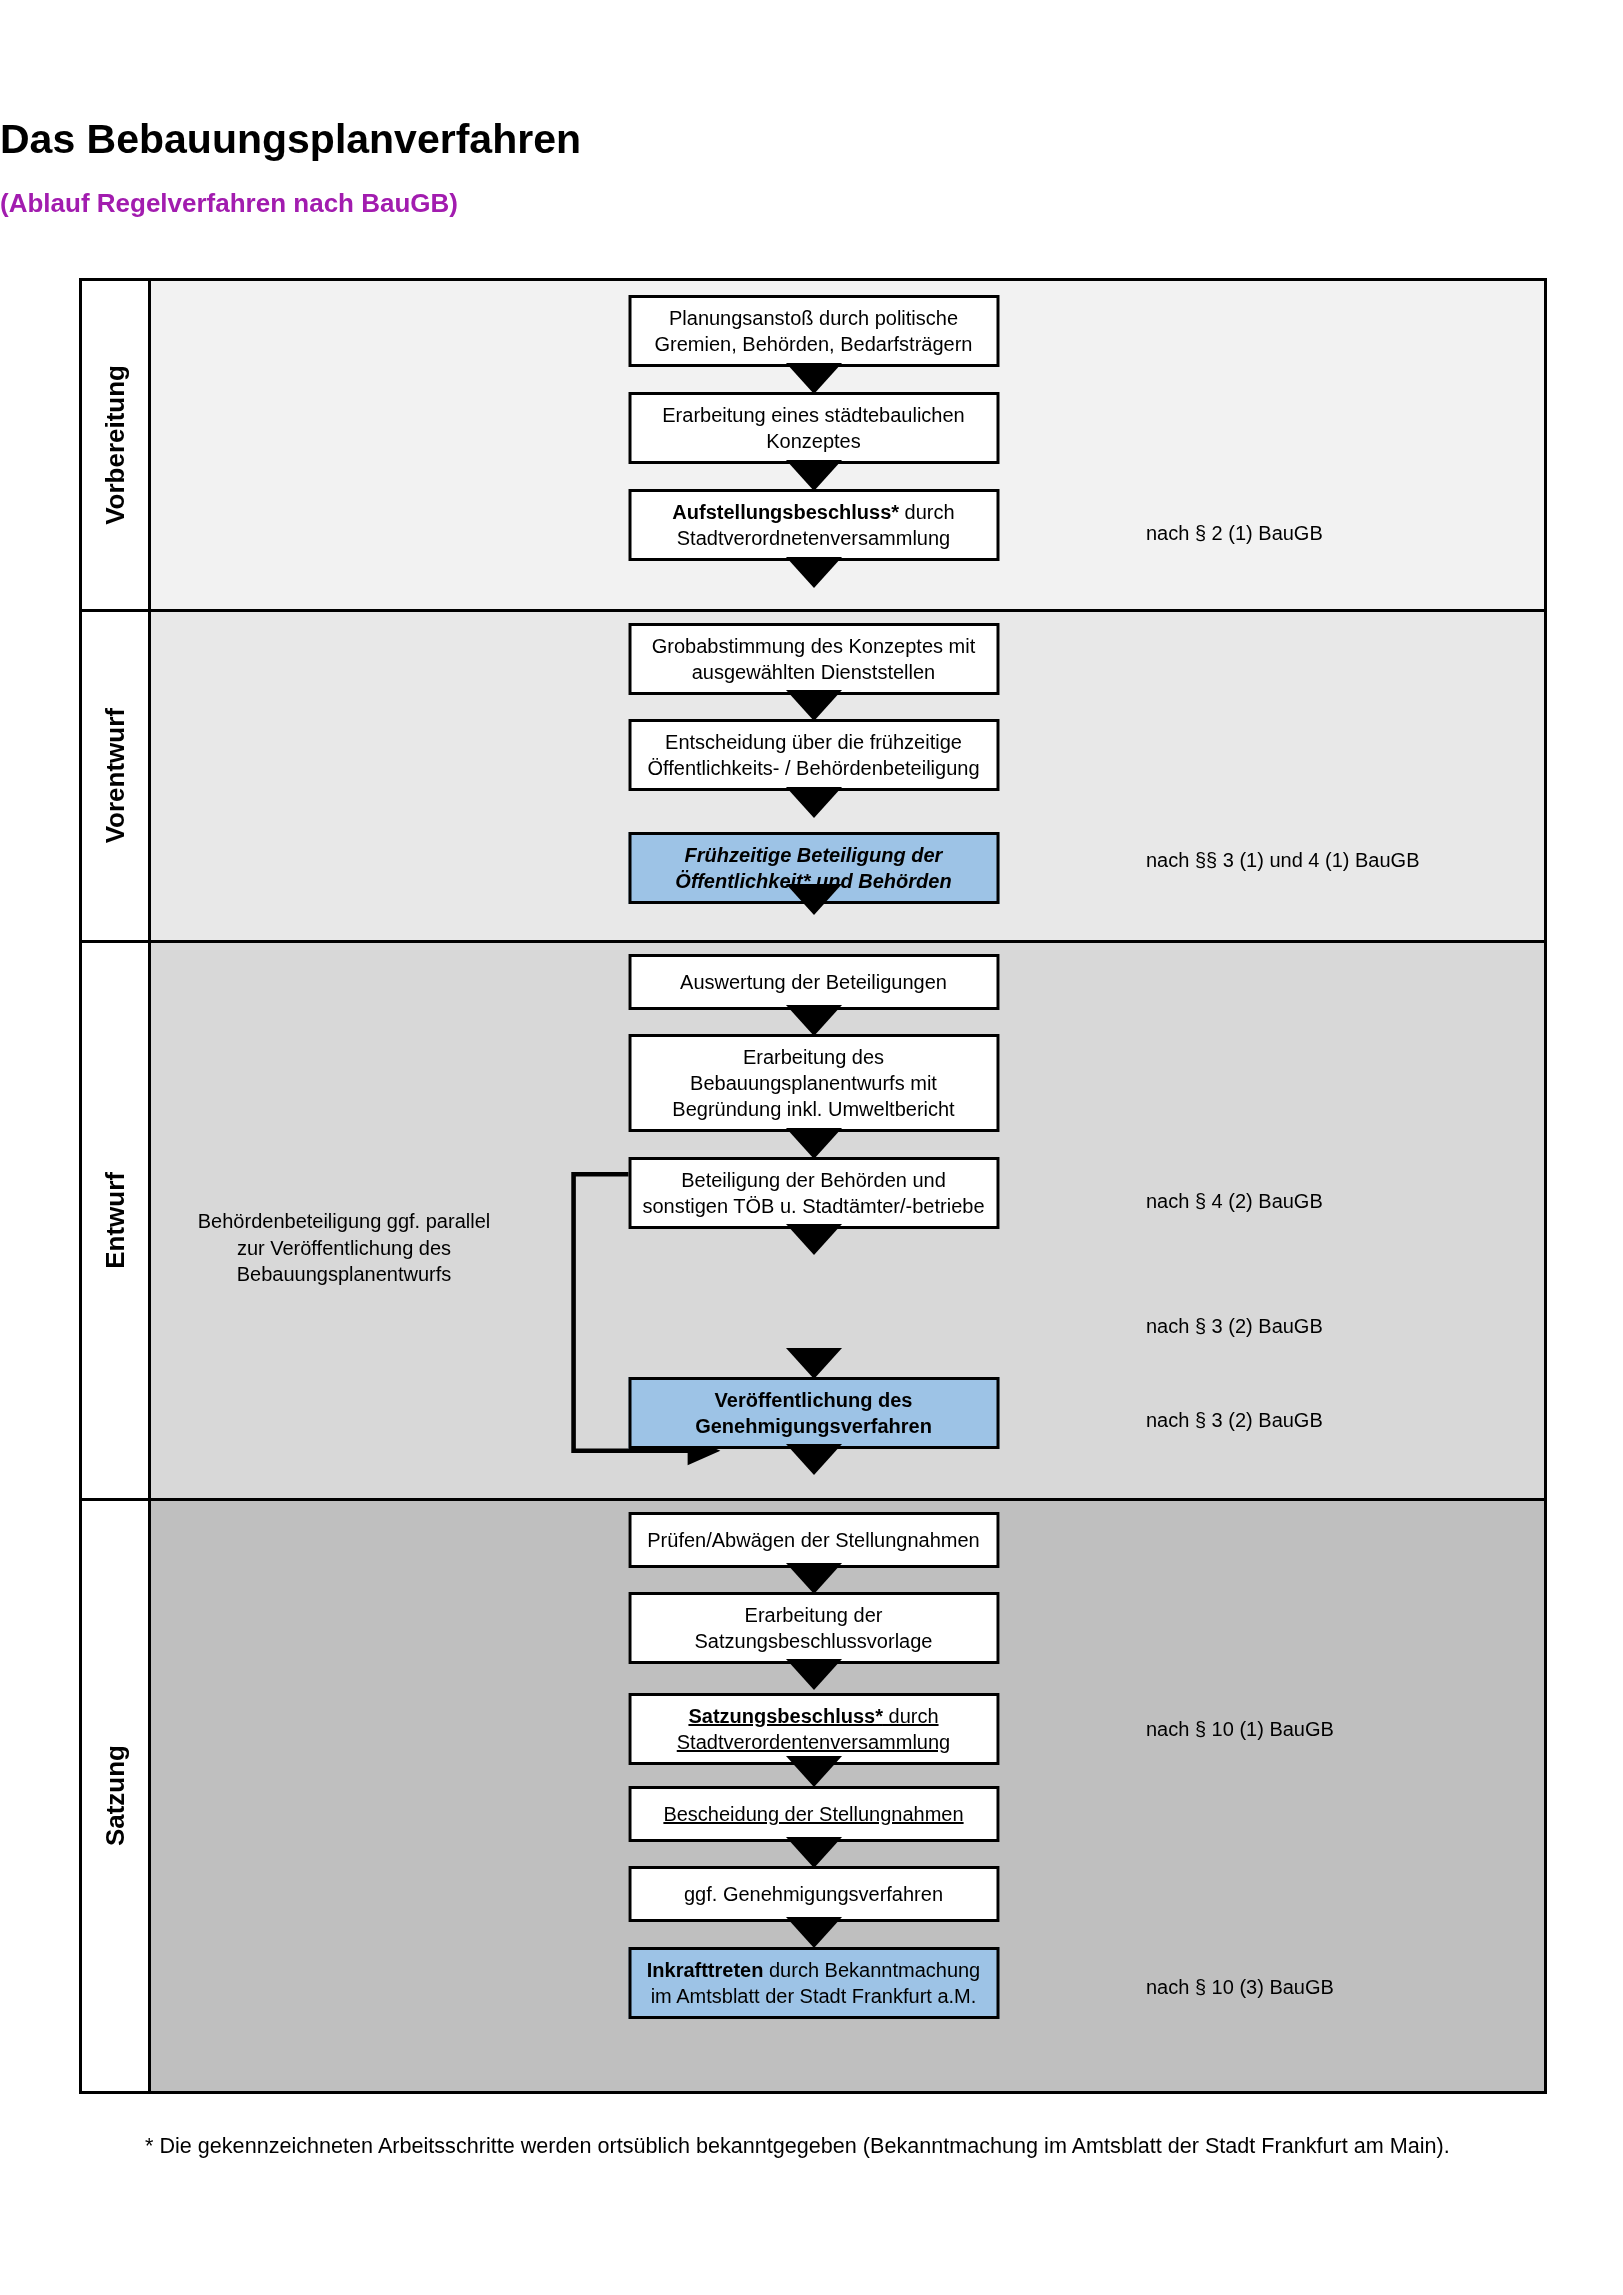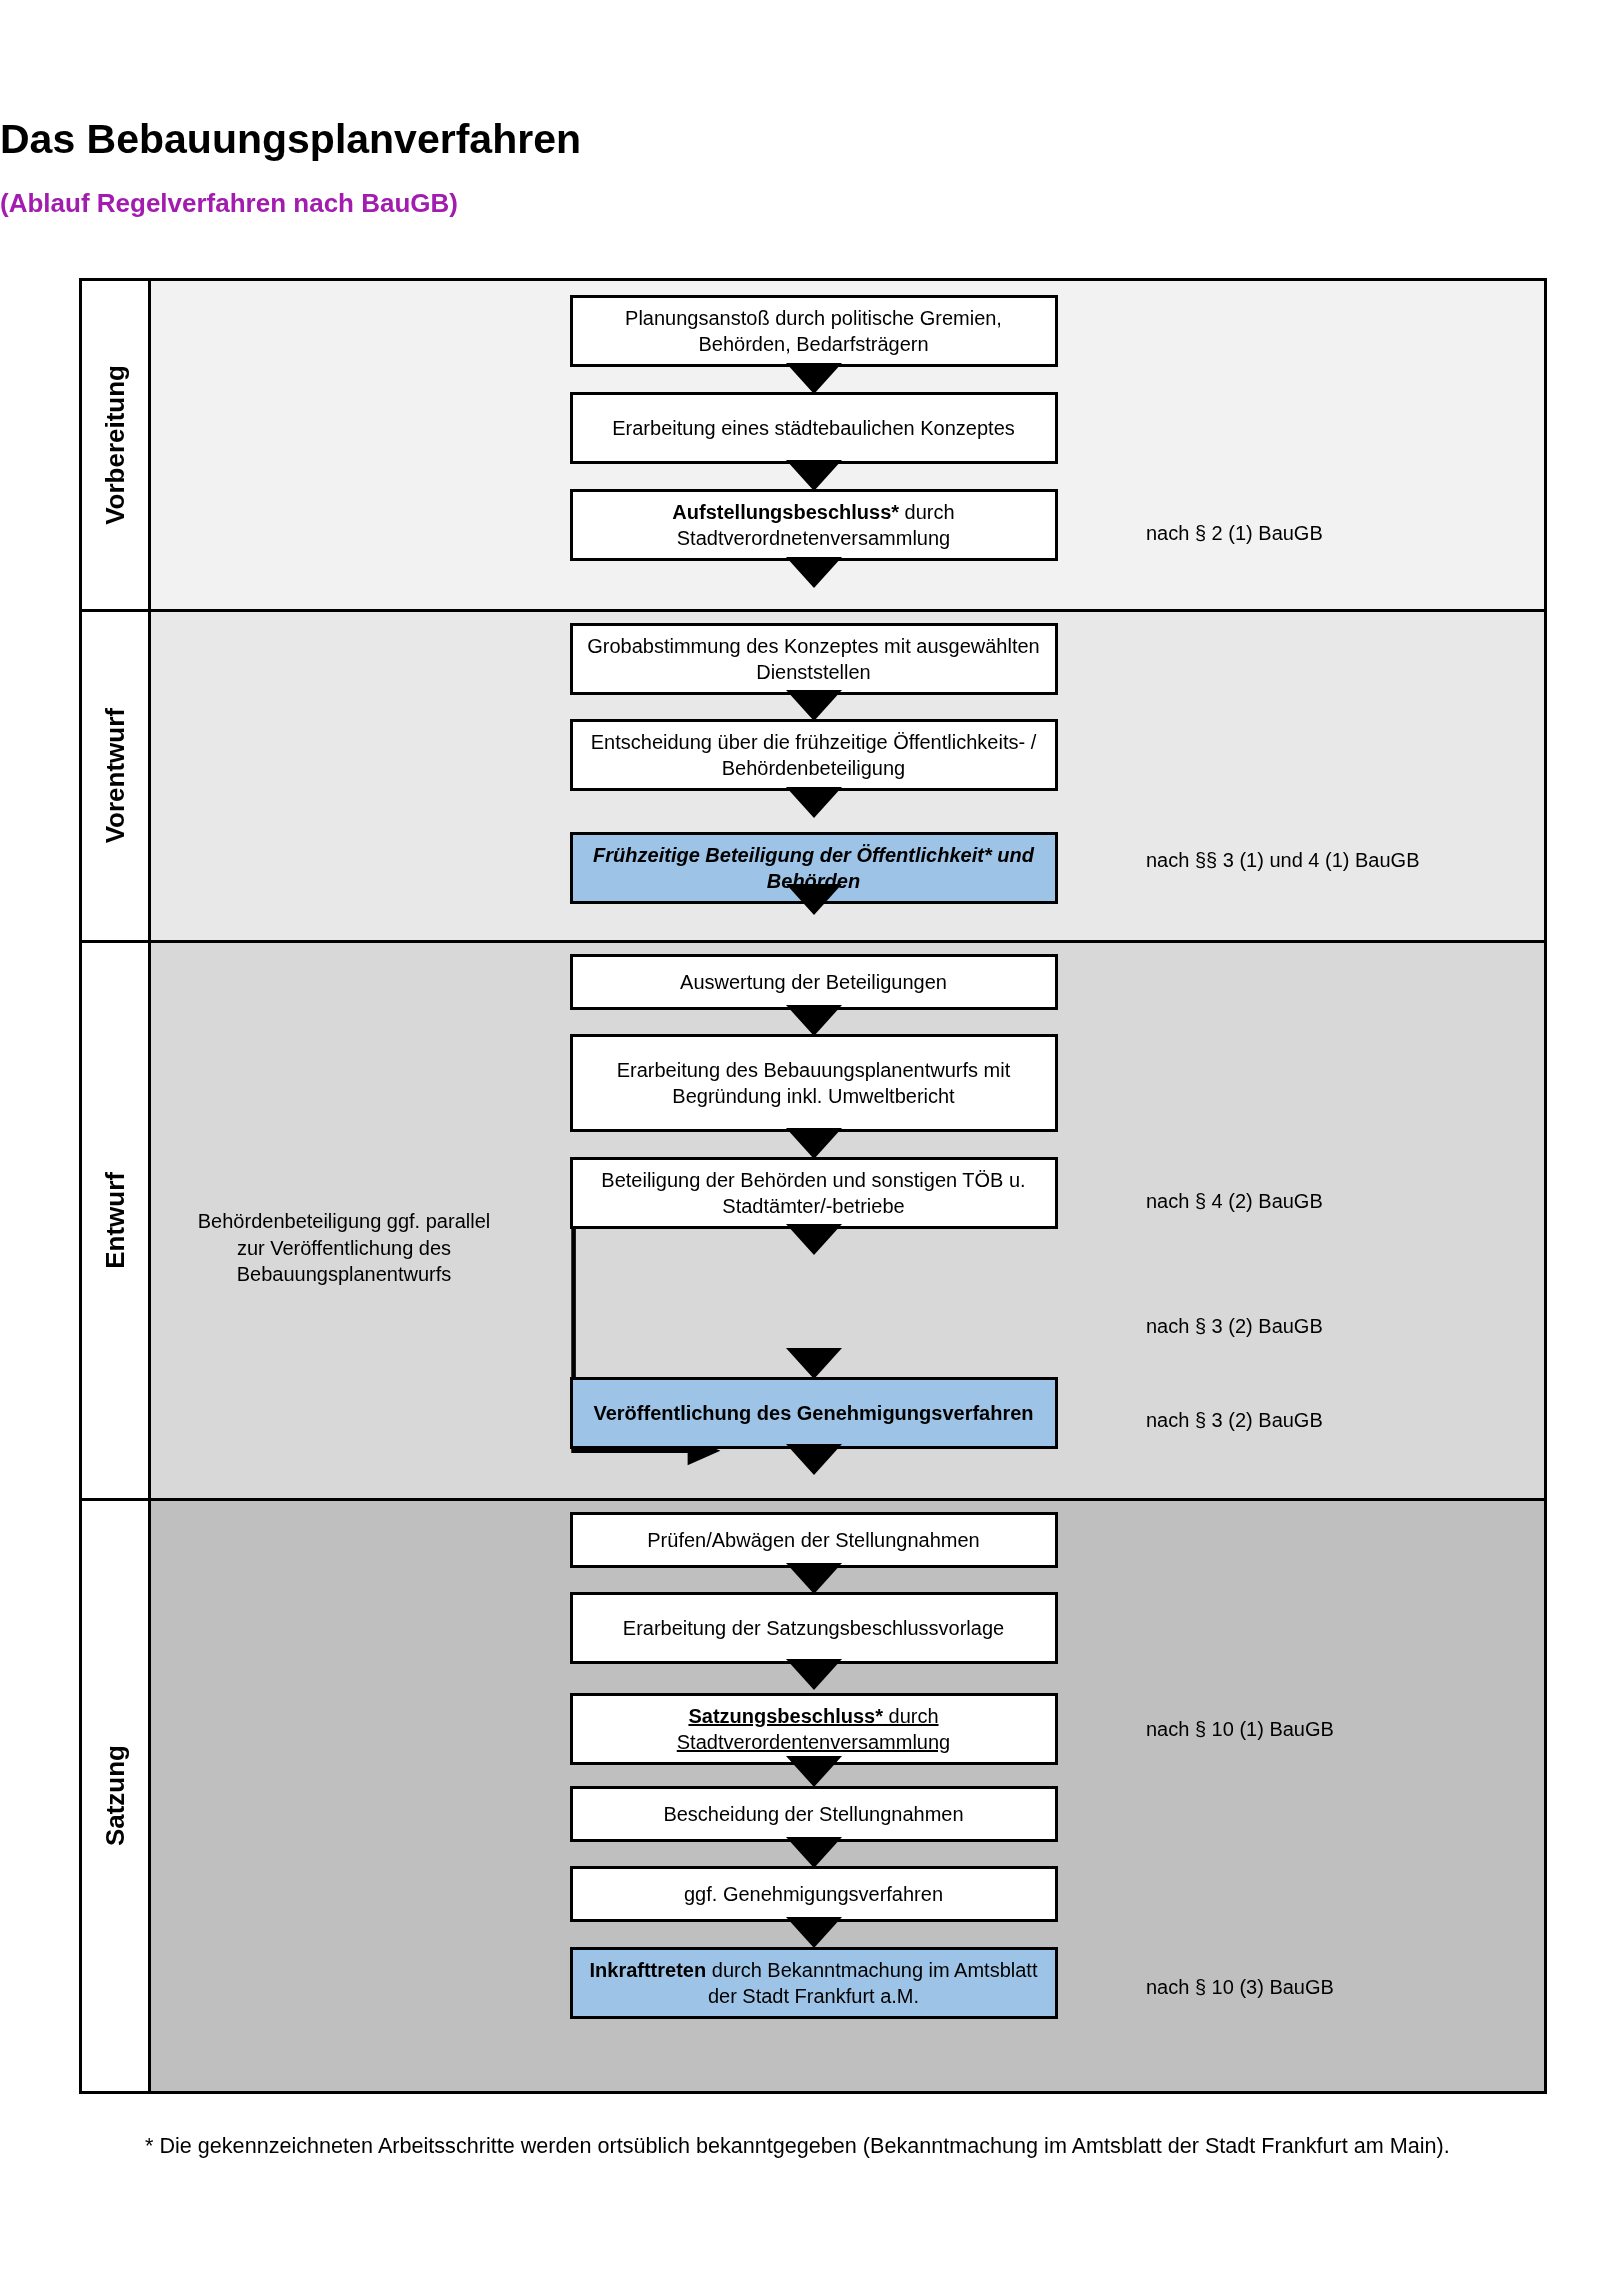--- a/index.html
+++ b/index.html
@@ -88,21 +88,21 @@
   .bg-2 { background: #e8e8e8; }
   .bg-3 { background: #d8d8d8; }
   .bg-4 { background: #bfbfbf; }
 
   
   .flow-box {
     position: absolute;
     left: 50%;
     transform: translateX(-50%);
     margin-left: -34px;
-    width: 488px;
+    width: 371px;
     box-sizing: border-box;
     border: 3.3px solid #000;
     background: #ffffff;
     display: flex;
     align-items: center;
     justify-content: center;
     text-align: center;
     font-size: 20px;
     line-height: 1.30;
     color: #000;
@@ -263,21 +263,21 @@
       </div>
       <div class="arrow-down" style="top:62px;"></div>
       <div class="flow-box" style="top:91px;height:72px;">
         <div><span>Erarbeitung der Satzungsbeschlussvorlage</span></div>
       </div>
       <div class="arrow-down" style="top:158px;"></div>
       <div class="flow-box" style="top:192px;height:72px;text-decoration:underline;">
         <div><b>Satzungsbeschluss*</b><span> durch Stadtverordentenversammlung</span></div>
       </div>
       <div class="arrow-down" style="top:255px;"></div>
-      <div class="flow-box" style="top:285px;height:56px;">
+      <div class="flow-box" style="top:285px;height:56px;text-decoration:underline;">
         <div><span>Bescheidung der Stellungnahmen</span></div>
       </div>
       <div class="arrow-down" style="top:336px;"></div>
       <div class="flow-box" style="top:365px;height:56px;">
         <div><span>ggf. Genehmigungsverfahren</span></div>
       </div>
       <div class="arrow-down" style="top:416px;"></div>
       <div class="flow-box blue" style="top:446px;height:72px;">
         <div><b>Inkrafttreten</b><span> durch Bekanntmachung im Amtsblatt der Stadt Frankfurt a.M.</span></div>
       </div>

